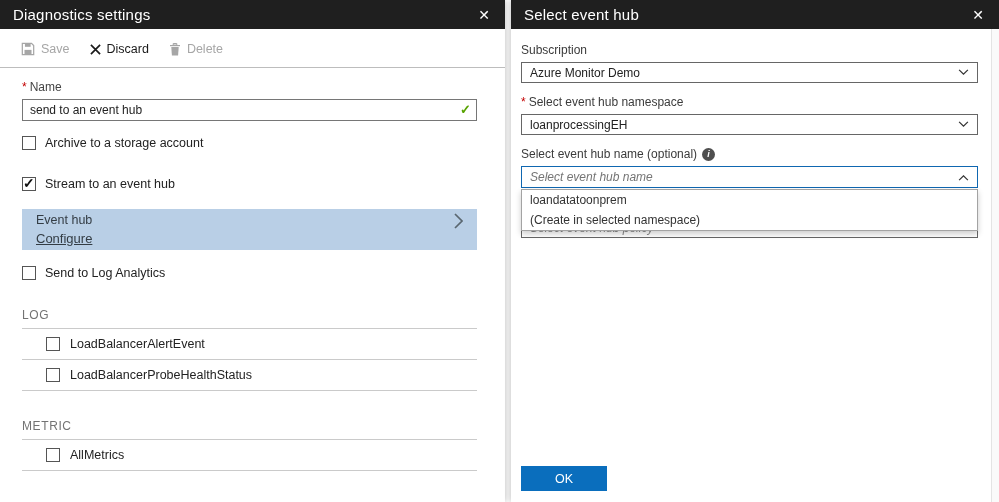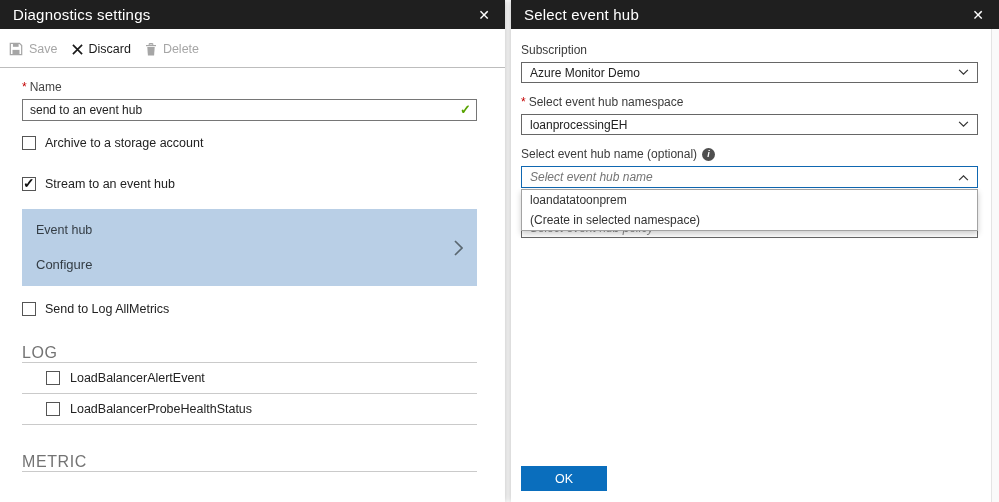--- a/index.html
+++ b/index.html
@@ -17,22 +17,22 @@
 
   .blade-header {
     height:29px; background:#1f1f1f; color:#fff;
     display:flex; align-items:center; padding:0 13px;
   }
   .blade-title { flex:1; font-size:15px; letter-spacing:.2px; }
   .blade-close { font-size:14px; color:#fff; cursor:pointer; line-height:1; padding:2px; }
 
   
   .toolbar {
-    display:flex; align-items:flex-end; gap:14px;
-    padding:13px 13px 11px 9px;
+    display:flex; align-items:flex-end; gap:20px;
+    padding:13px 13px 11px 21px;
     border-bottom:1px solid #bdbdbd;
   }
   .tool { display:flex; align-items:center; gap:6px; font-size:12.5px; cursor:pointer; }
   .tool.disabled { color:#a6a6a6; cursor:default; }
   .tool.enabled  { color:#1a1a1a; }
 
   .form { padding:12px 28px 0 22px; }
   .field-label { font-size:12px; color:#444; margin-bottom:5px; }
   .req { color:#c30000; margin-right:3px; }
 
@@ -54,30 +54,30 @@
   .cb {
     width:14px; height:14px; border:1px solid #555; background:#fff;
     flex:none; position:relative; cursor:pointer;
   }
   .cb .mark {
     position:absolute; left:0px; top:-3px;
     font-size:14px; color:#111; font-weight:bold;
   }
 
   .eh-card {
-    margin-top:18px; background:#b9cfe6; padding:14px 14px;
-    display:flex; align-items:center; cursor:pointer;
+    margin-top:18px; background:#b9cfe6; padding:4px 14px;
+    display:flex; cursor:pointer;
   }
   .eh-card-text { flex:1; }
   .eh-card-title  { font-size:12.5px; color:#333c44; }
-  .eh-card-action { font-size:13px;  color:#333c44; margin-top:20px; }
+  .eh-card-action { font-size:13px;  color:#333c44; margin-top:4px;text-decoration:underline; }
 
   .section-label {
-    margin-top:28px; font-size:16px; color:#737373; letter-spacing:.6px;
-    border-bottom:1px solid #cacaca;
+    margin-top:28px; font-size:12px; color:#737373; letter-spacing:.6px;
+    padding-bottom:6px; border-bottom:1px solid #cacaca;
   }
   .item-row {
     display:flex; align-items:center; gap:10px;
     padding:8px 0 8px 24px; border-bottom:1px solid #cacaca;
     font-size:12.5px; color:#222;
   }
 
   
   .rb-content { position:relative; height:473px; padding:10px 21px 0 10px; }
   .rb-label { font-size:12px; color:#3b3b3b; margin:12px 0 5px; display:flex; align-items:center; }
@@ -191,36 +191,40 @@
       </div>
       <span>
         <svg width="9" height="16" viewBox="0 0 9 16">
             <path d="M1 1l7 7-7 7" fill="none" stroke="#5a6770" stroke-width="1.7"></path>
           </svg>
       </span>
     </div>
 
     <div class="check-row row-la">
       <span class="cb"></span>
-      <span>Send to Log AllMetrics</span>
+      <span>Send to Log Analytics</span>
     </div>
 
     <div class="section-label">LOG</div>
 
     <div class="item-row">
       <span class="cb"></span>
       <span>LoadBalancerAlertEvent</span>
     </div>
     <div class="item-row">
       <span class="cb"></span>
       <span>LoadBalancerProbeHealthStatus</span>
     </div>
 
     <div class="section-label">METRIC</div>
 
+    <div class="item-row">
+      <span class="cb"></span>
+      <span>AllMetrics</span>
+    </div>
   </div>
 </div>
 
 <div class="blade blade-right">
   <div class="blade-header">
     <div class="blade-title">Select event hub</div>
     <span class="blade-close">✕</span>
   </div>
 
   <div class="rb-content">

